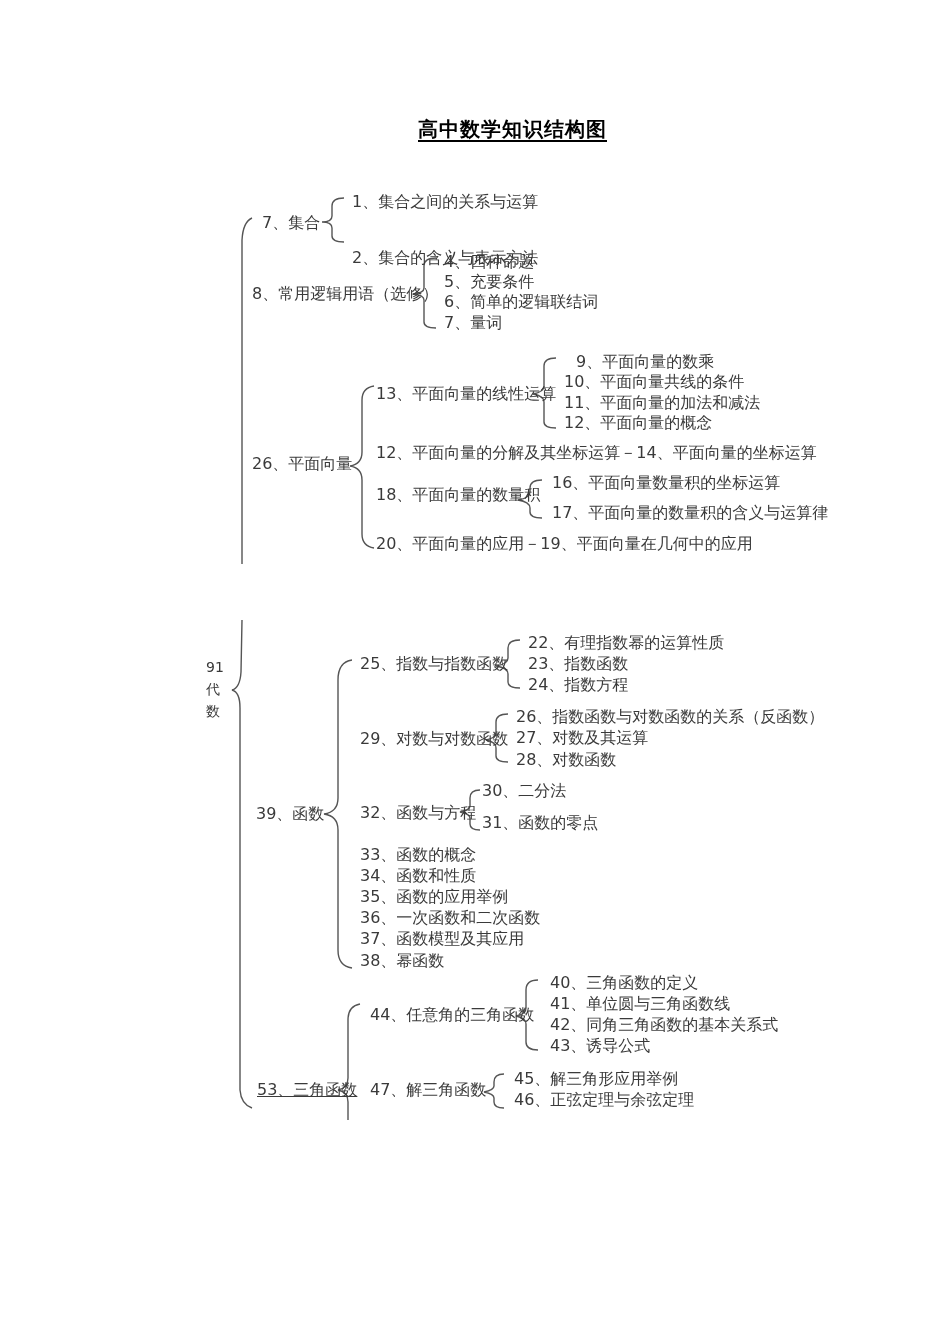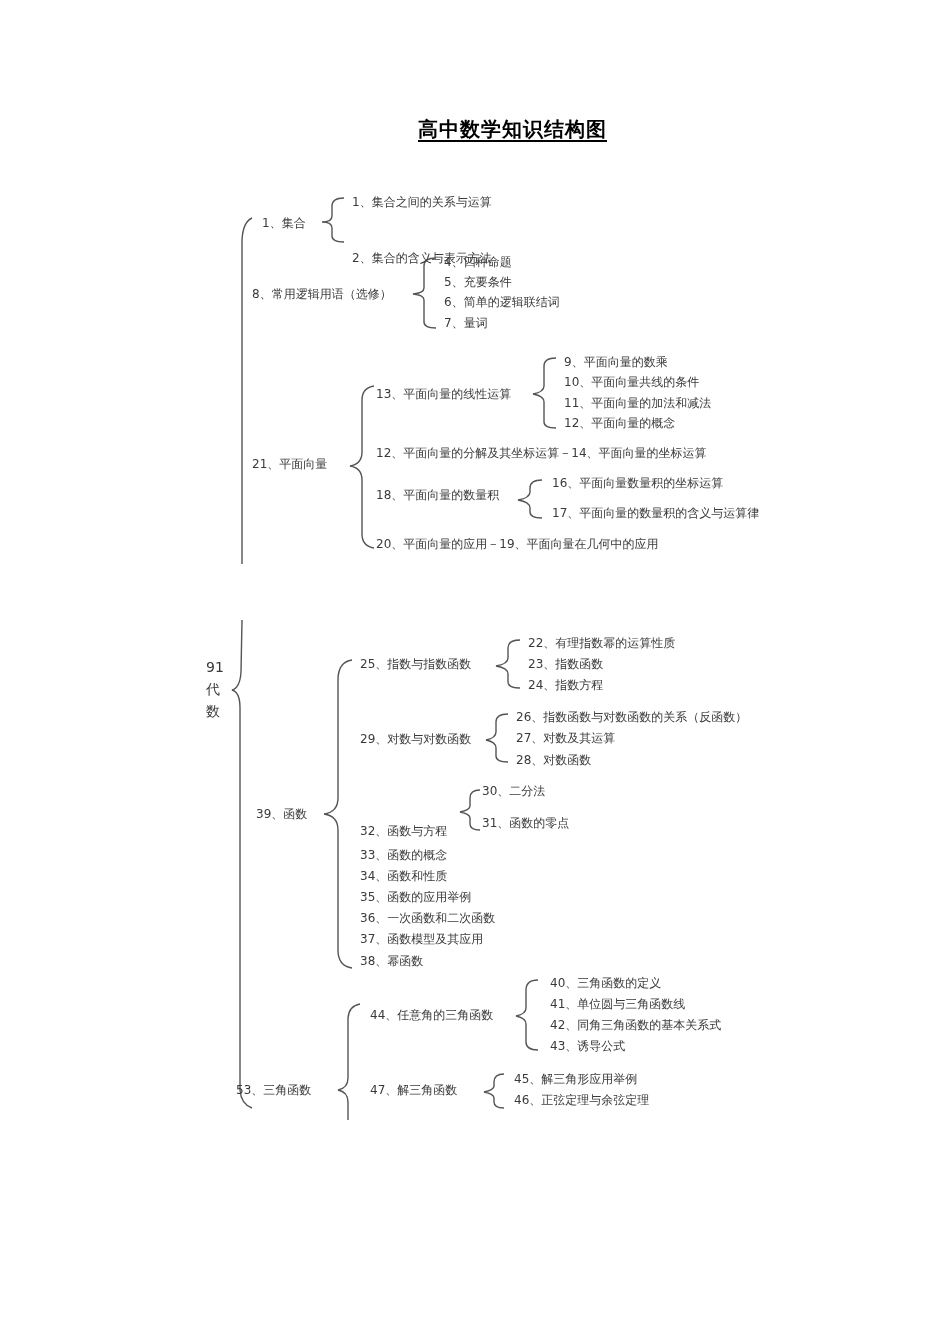--- a/index.html
+++ b/index.html
@@ -1,18 +1,18 @@
 <!DOCTYPE html>
 <html><head>
 <meta charset="utf-8">
 <style>
   html, body { margin:0; padding:0; background:#ffffff; }
   body { width:950px; height:1344px; position:relative; overflow:hidden;
          font-family:"DejaVu Sans","Liberation Sans",sans-serif; color:#333; }
-  .t { position:absolute; font-size:12px; line-height:16px; white-space:nowrap; color:#3a3a3a; }
+  .t { position:absolute; font-size:16px; line-height:16px; white-space:nowrap; color:#3a3a3a; }
   .title { position:absolute; left:418px; top:116px; font-size:20px; font-weight:bold;
            color:#000000; text-decoration:underline; text-underline-offset:4px; letter-spacing:1px;
            font-family:"DejaVu Serif","Liberation Serif",serif; }
   svg.lines { position:absolute; left:0; top:0; width:950px; height:1344px; pointer-events:none; }
   svg.lines path { fill:none; stroke:#555; stroke-width:1.4; }
   .vert { position:absolute; font-size:14px; line-height:22px; color:#3a3a3a; text-align:left; width:20px; }
 </style>
 </head>
 <body>
 
@@ -48,62 +48,62 @@
 
   <path d="M504,1074 Q494,1074 494,1082 L494,1086 Q494,1090 484,1092 Q494,1094 494,1098 L494,1102 Q494,1108 504,1108"></path>
 </svg>
 
 <div class="vert" style="left:206px; top:656px;">
   <div>91</div>
   <div>代</div>
   <div>数</div>
 </div>
 
-<div class="t" style="left:262px; top:215px;">1、集合</div>
+<div class="t" style="left:262px; top:215px;">7、集合</div>
 <div class="t" style="left:352px; top:194px;">1、集合之间的关系与运算</div>
 <div class="t" style="left:352px; top:224px;margin-top:26px;">2、集合的含义与表示方法</div>
 
 <div class="t" style="left:252px; top:286px;">8、常用逻辑用语（选修）</div>
 <div class="t" style="left:444px; top:254px;">4、四种命题</div>
 <div class="t" style="left:444px; top:274px;">5、充要条件</div>
 <div class="t" style="left:444px; top:294px;">6、简单的逻辑联结词</div>
 <div class="t" style="left:444px; top:315px;">7、量词</div>
 
-<div class="t" style="left:252px; top:456px;">21、平面向量</div>
+<div class="t" style="left:252px; top:456px;">26、平面向量</div>
 <div class="t" style="left:376px; top:386px;">13、平面向量的线性运算</div>
-<div class="t" style="left:564px; top:354px;">9、平面向量的数乘</div>
+<div class="t" style="left:576px; top:354px;">9、平面向量的数乘</div>
 <div class="t" style="left:564px; top:374px;">10、平面向量共线的条件</div>
 <div class="t" style="left:564px; top:395px;">11、平面向量的加法和减法</div>
 <div class="t" style="left:564px; top:415px;">12、平面向量的概念</div>
 <div class="t" style="left:376px; top:445px;">12、平面向量的分解及其坐标运算－14、平面向量的坐标运算</div>
 <div class="t" style="left:376px; top:487px;">18、平面向量的数量积</div>
 <div class="t" style="left:552px; top:475px;">16、平面向量数量积的坐标运算</div>
 <div class="t" style="left:552px; top:505px;">17、平面向量的数量积的含义与运算律</div>
 <div class="t" style="left:376px; top:536px;">20、平面向量的应用－19、平面向量在几何中的应用</div>
 
 <div class="t" style="left:256px; top:806px;">39、函数</div>
 <div class="t" style="left:360px; top:656px;">25、指数与指数函数</div>
 <div class="t" style="left:528px; top:635px;">22、有理指数幂的运算性质</div>
 <div class="t" style="left:528px; top:656px;">23、指数函数</div>
 <div class="t" style="left:528px; top:677px;">24、指数方程</div>
 <div class="t" style="left:360px; top:731px;">29、对数与对数函数</div>
 <div class="t" style="left:516px; top:709px;">26、指数函数与对数函数的关系（反函数）</div>
 <div class="t" style="left:516px; top:730px;">27、对数及其运算</div>
 <div class="t" style="left:516px; top:752px;">28、对数函数</div>
-<div class="t" style="left:360px; top:805px;margin-top:18px;">32、函数与方程</div>
+<div class="t" style="left:360px; top:805px;">32、函数与方程</div>
 <div class="t" style="left:482px; top:783px;">30、二分法</div>
 <div class="t" style="left:482px; top:815px;">31、函数的零点</div>
 <div class="t" style="left:360px; top:847px;">33、函数的概念</div>
 <div class="t" style="left:360px; top:868px;">34、函数和性质</div>
 <div class="t" style="left:360px; top:889px;">35、函数的应用举例</div>
 <div class="t" style="left:360px; top:910px;">36、一次函数和二次函数</div>
 <div class="t" style="left:360px; top:931px;">37、函数模型及其应用</div>
 <div class="t" style="left:360px; top:953px;">38、幂函数</div>
 
-<div class="t" style="left:236px; top:1082px;">53、三角函数</div>
+<div class="t" style="left:257px; top:1082px;text-decoration:underline;">53、三角函数</div>
 <div class="t" style="left:370px; top:1007px;">44、任意角的三角函数</div>
 <div class="t" style="left:550px; top:975px;">40、三角函数的定义</div>
 <div class="t" style="left:550px; top:996px;">41、单位圆与三角函数线</div>
 <div class="t" style="left:550px; top:1017px;">42、同角三角函数的基本关系式</div>
 <div class="t" style="left:550px; top:1038px;">43、诱导公式</div>
 <div class="t" style="left:370px; top:1082px;">47、解三角函数</div>
 <div class="t" style="left:514px; top:1071px;">45、解三角形应用举例</div>
 <div class="t" style="left:514px; top:1092px;">46、正弦定理与余弦定理</div>
 
 </body></html>

